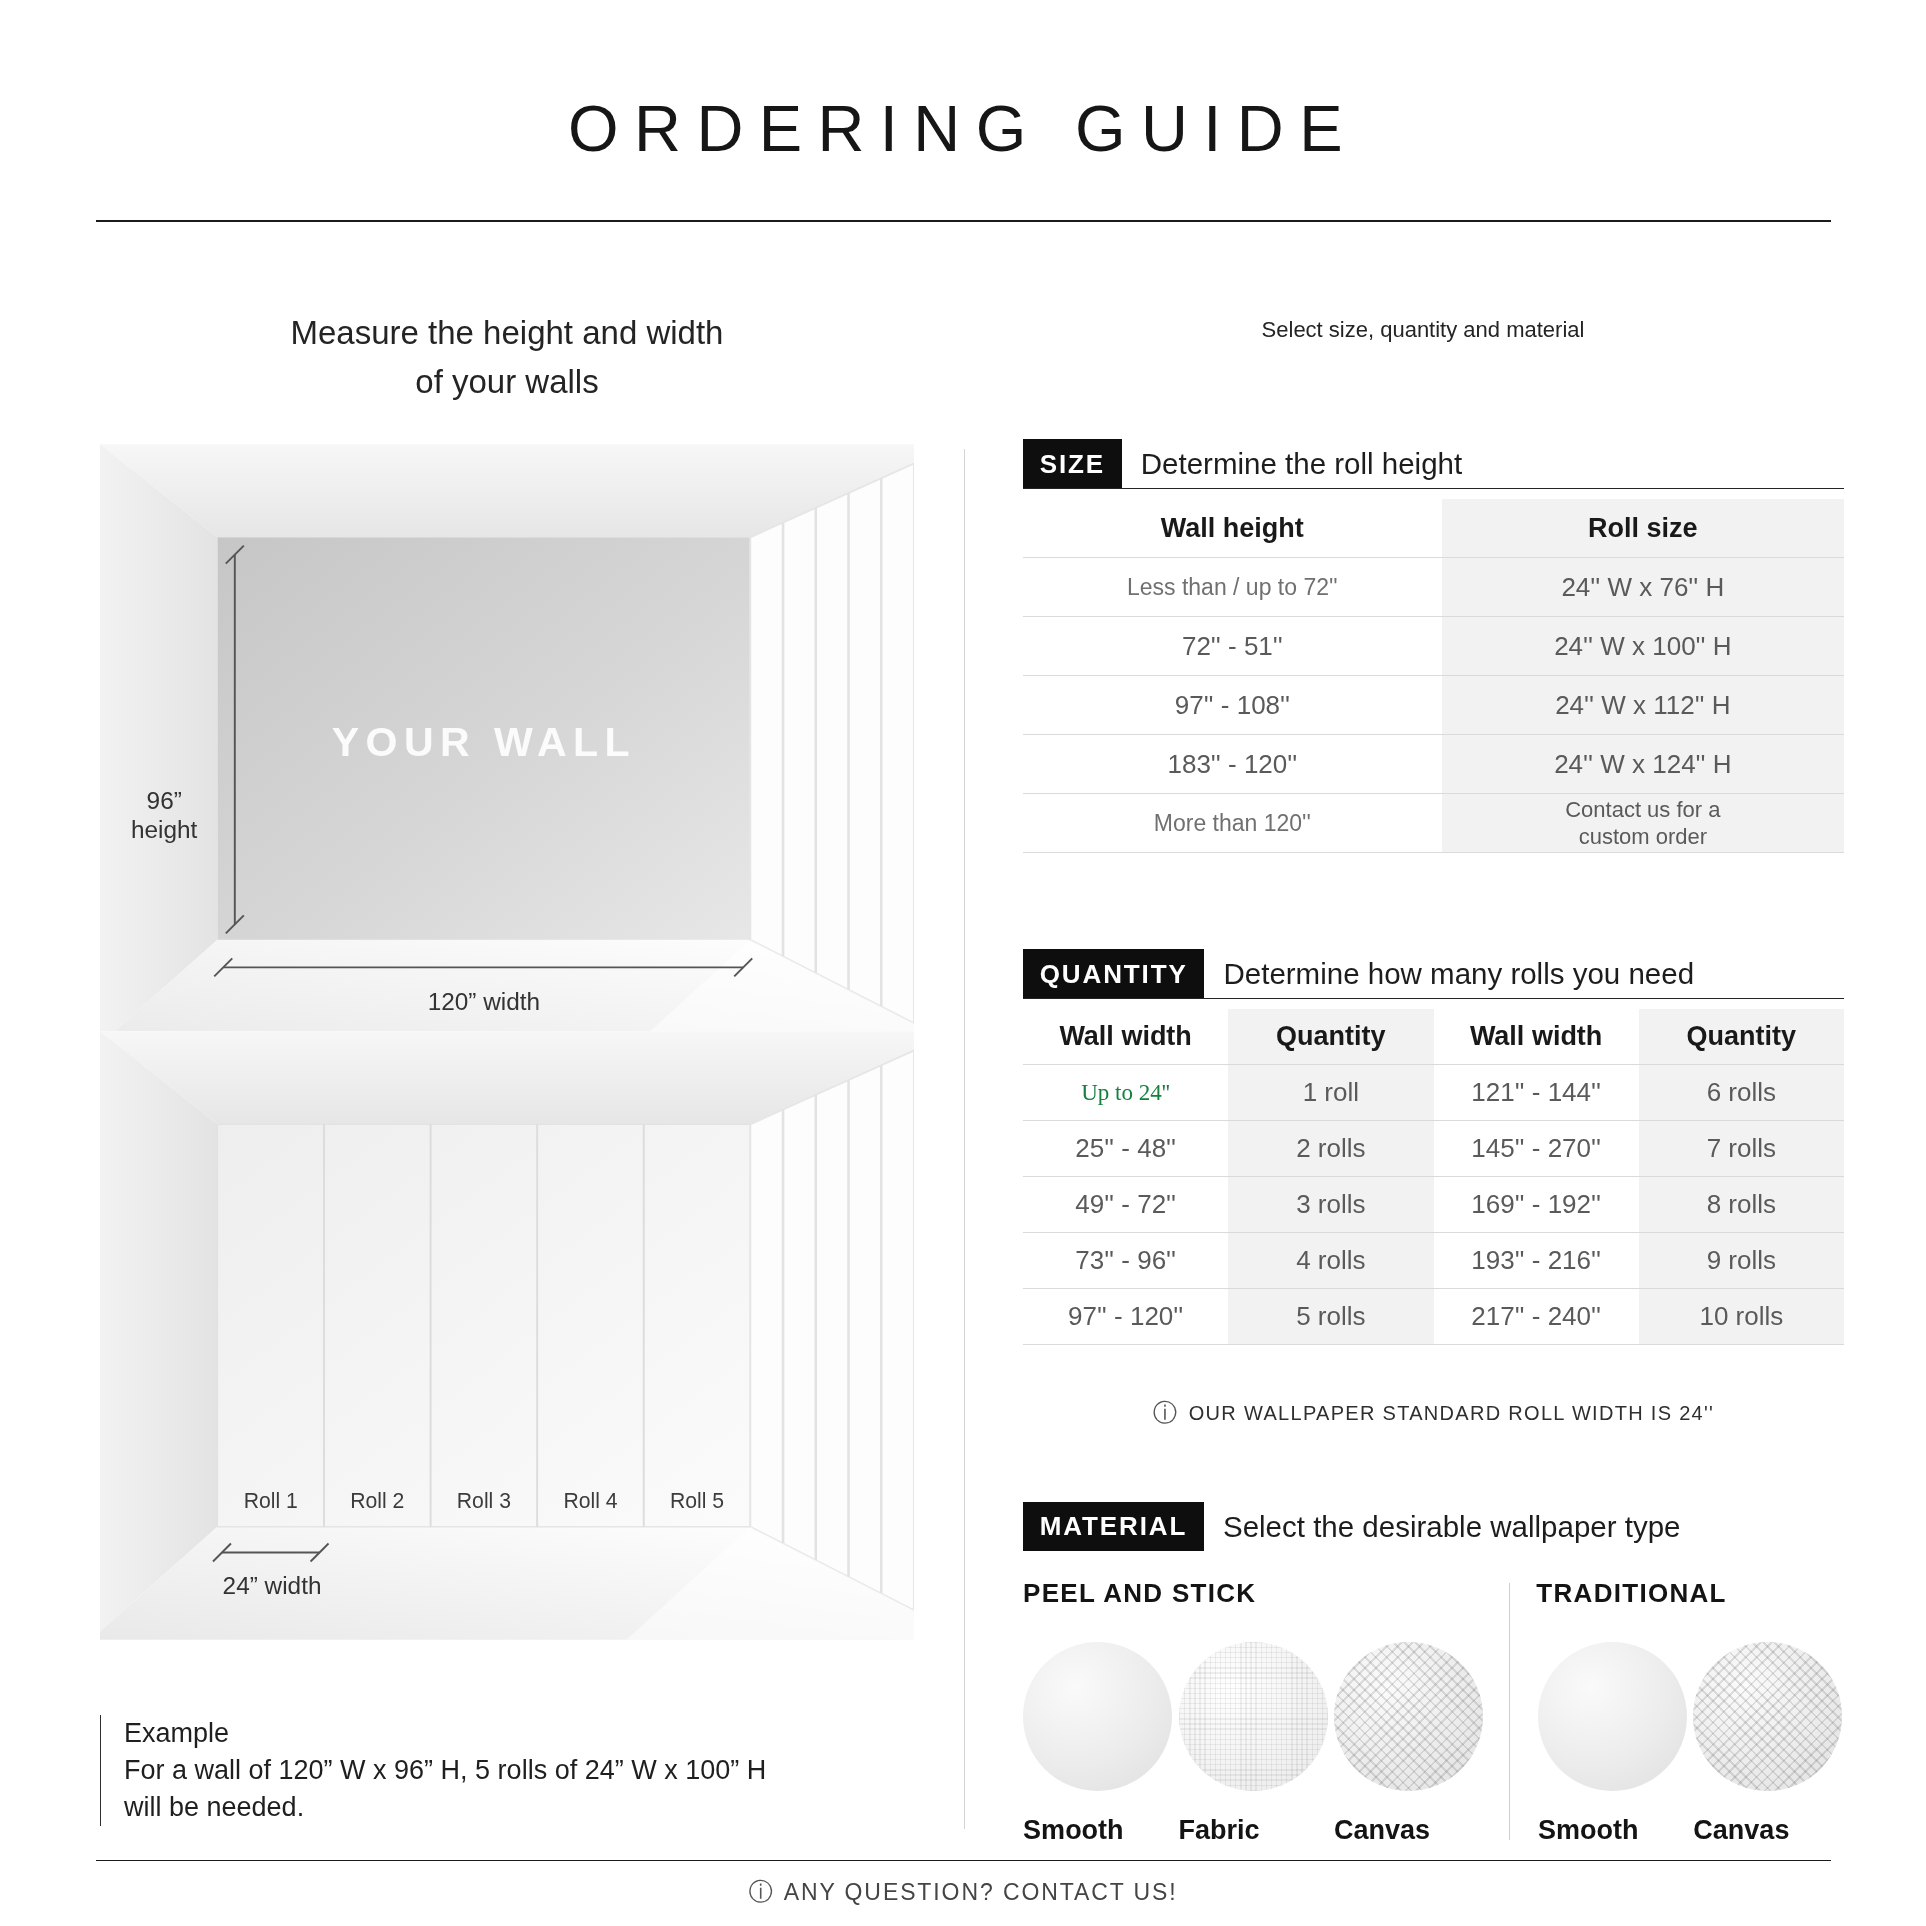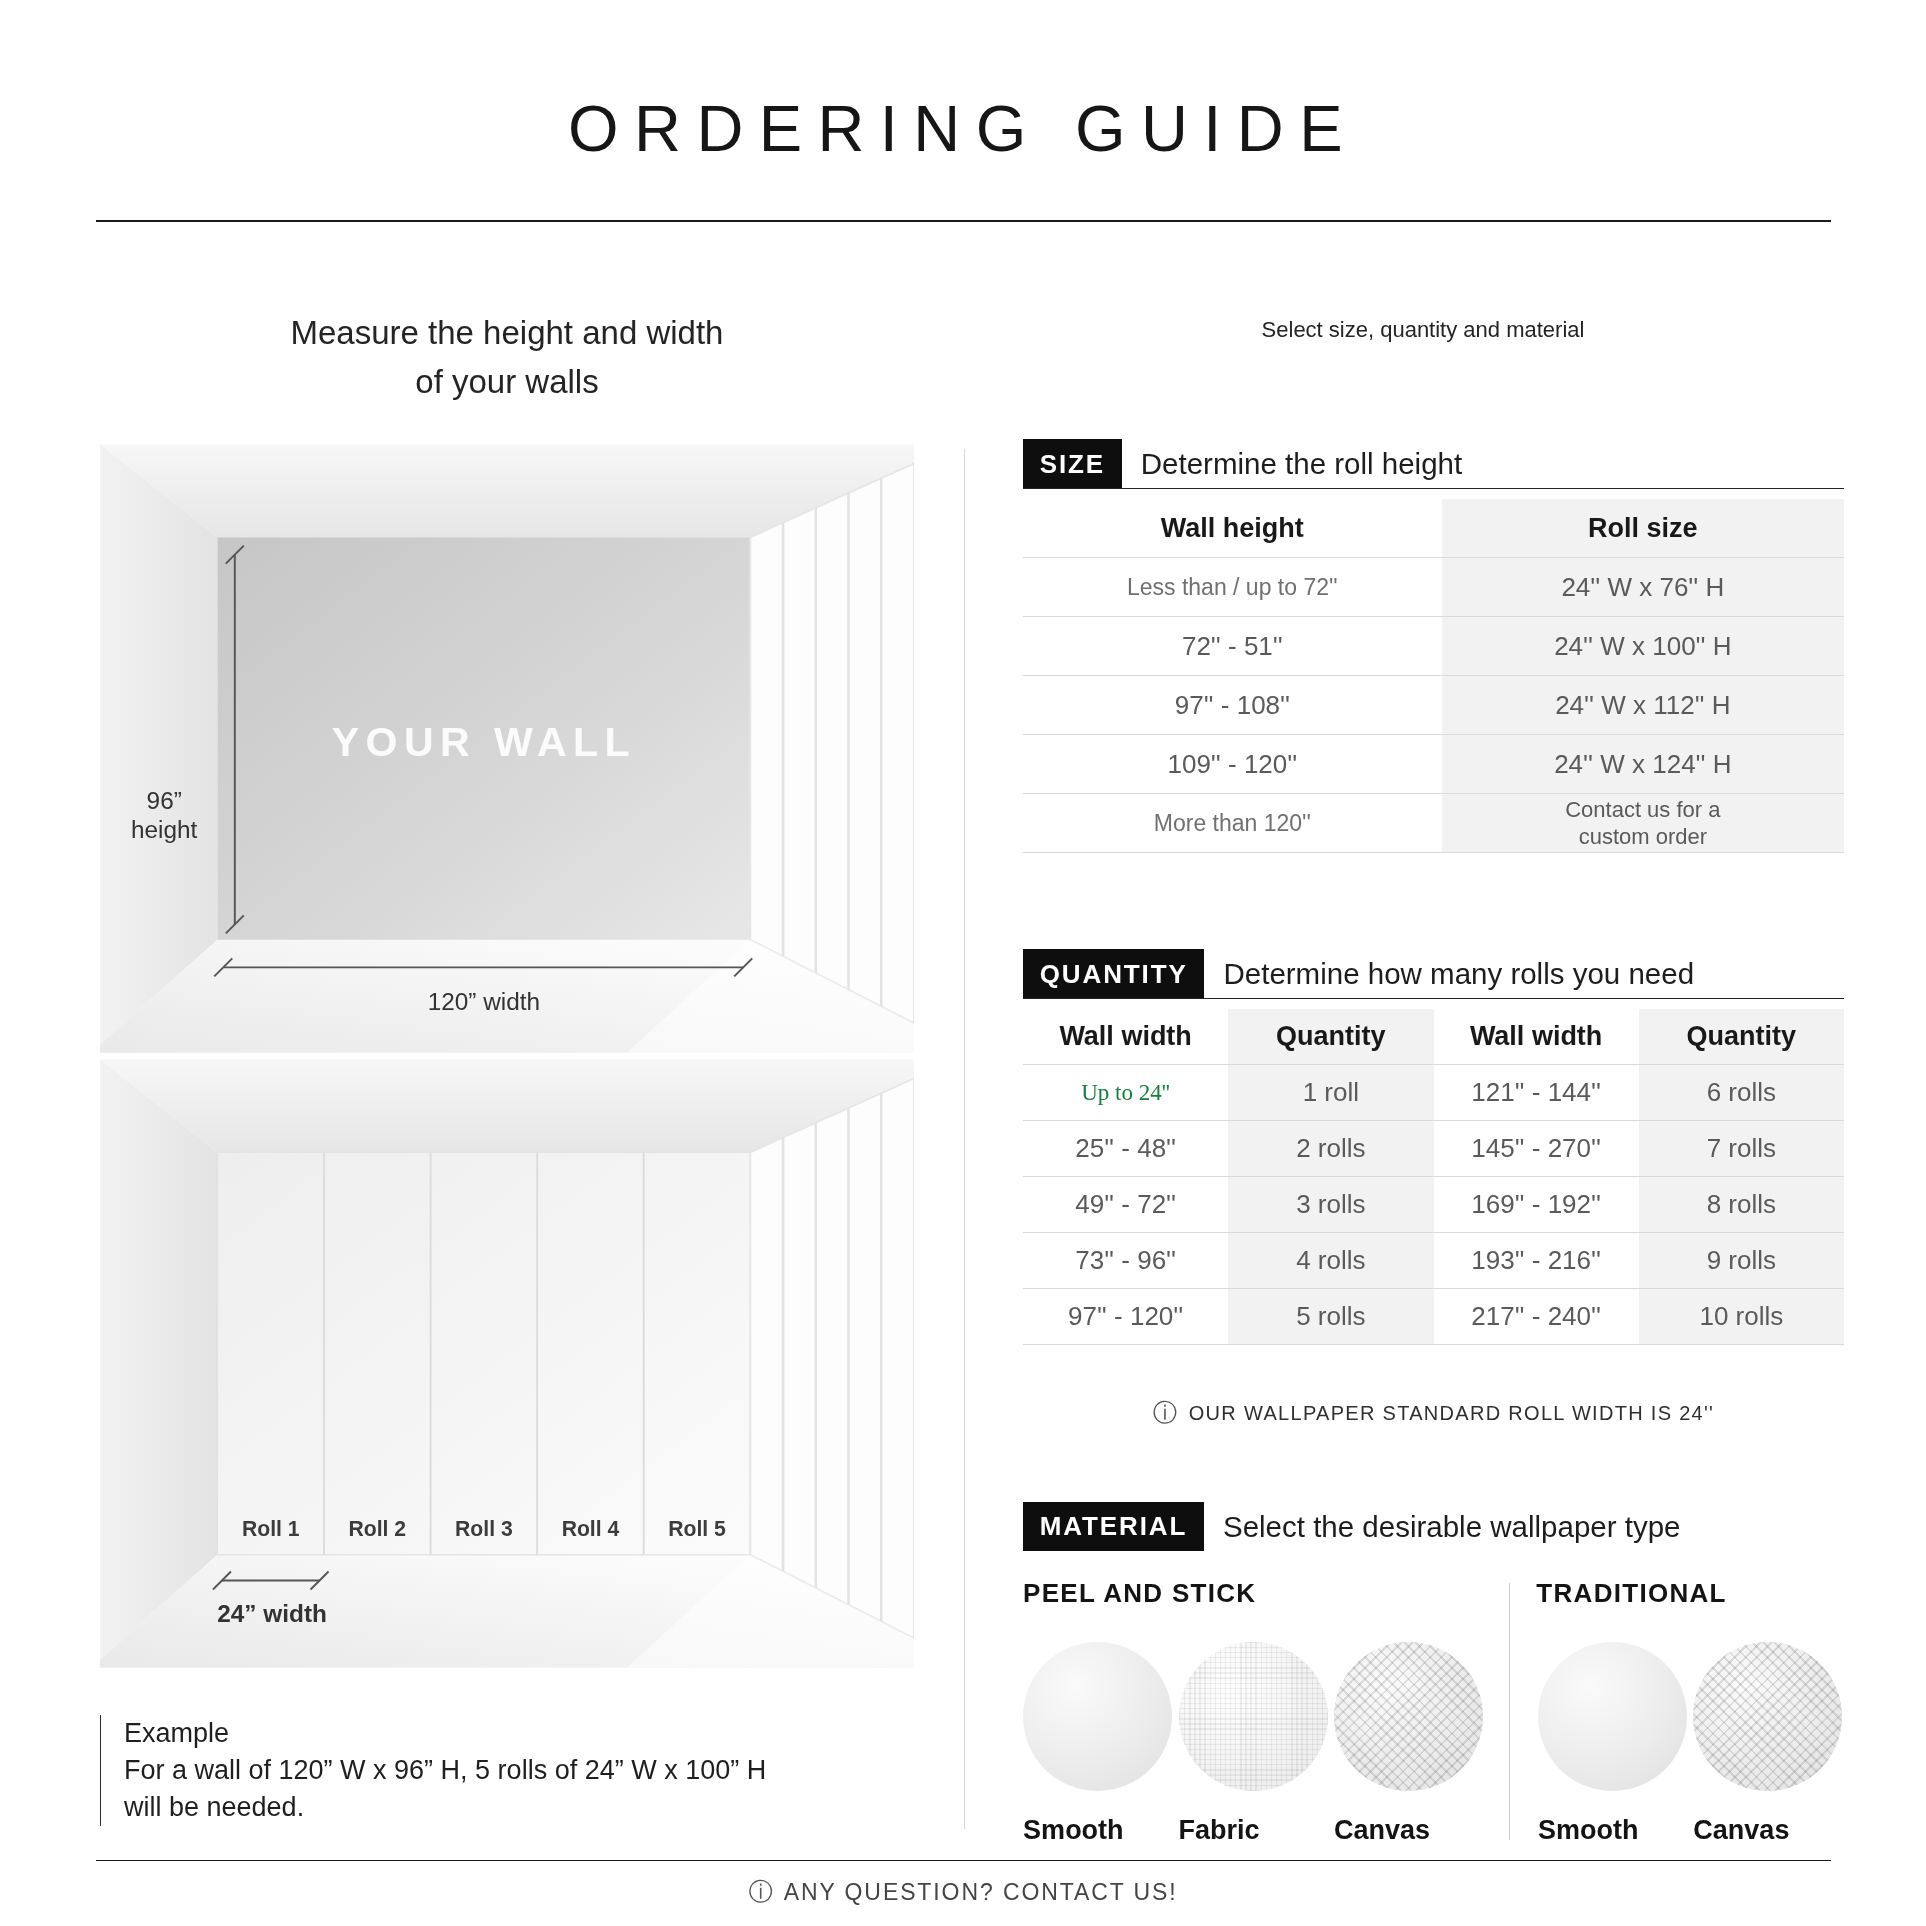--- a/index.html
+++ b/index.html
@@ -14,21 +14,21 @@
   .rule.bottom { top:1840px; height:1.3px; }
   .col-divider { position:absolute; left:964px; top:429px; width:1.3px; height:1380px; background:#d4d4d4; }
 
   .left-heading { position:absolute; top:288px; left:100px; width:814px; text-align:center;
                   font-size:33px; line-height:49px; font-weight:500; color:#242424; }
   .right-heading { position:absolute; top:297px; left:1002px; width:842px; text-align:center;
                    font-size:22px; font-weight:500; color:#242424; }
 
   .room { position:absolute; left:100px; width:814px; height:609px; }
   .room.r1 { top:424px; }
-  .room.r2 { top:1039px;font-weight:bold; }
+  .room.r2 { top:1011px; }
   .room svg { width:100%; height:100%; display:block; }
   .room text { font-family:"Liberation Sans", sans-serif; }
   .svg-label { font-size:38px; fill:#333333; }
   .svg-roll  { font-size:33px; fill:#3c3c3c; }
   .svg-wall-text { font-size:64px; font-weight:bold; fill:#ffffff; letter-spacing:10px; opacity:0.92; }
 
   .example { position:absolute; left:100px; top:1695px; width:809px; border-left:1.9px solid #2e2e2e;
              padding-left:23px; font-size:27px; line-height:37px; color:#1f1f1f; }
 
   .right-col { position:absolute; left:1023px; top:419px; width:821px; }
@@ -210,21 +210,21 @@
 
       <div class="cell small">Less than / up to 72''</div>
       <div class="cell shade">24'' W x 76'' H</div>
 
       <div class="cell">72'' - 51''</div>
       <div class="cell shade">24'' W x 100'' H</div>
 
       <div class="cell">97'' - 108''</div>
       <div class="cell shade">24'' W x 112'' H</div>
 
-      <div class="cell">109'' - 120''</div>
+      <div class="cell">183'' - 120''</div>
       <div class="cell shade">24'' W x 124'' H</div>
 
       <div class="cell small">More than 120''</div>
       <div class="cell shade two-line">
         <div>Contact us for a</div>
         <div>custom order</div>
       </div>
     </div>
 
     <div class="sec-head qt">

